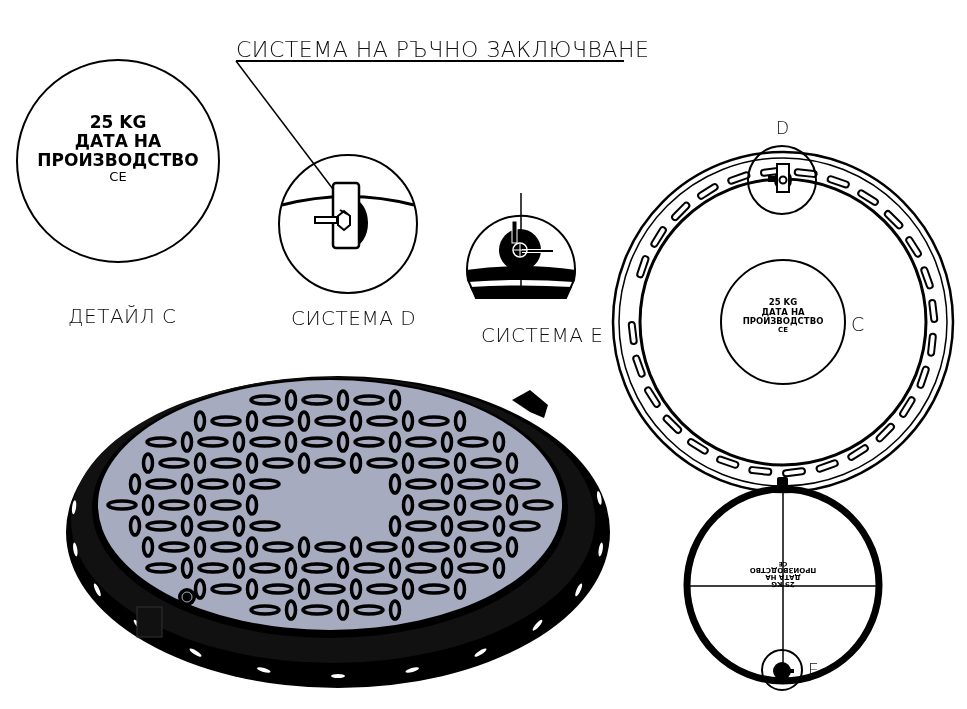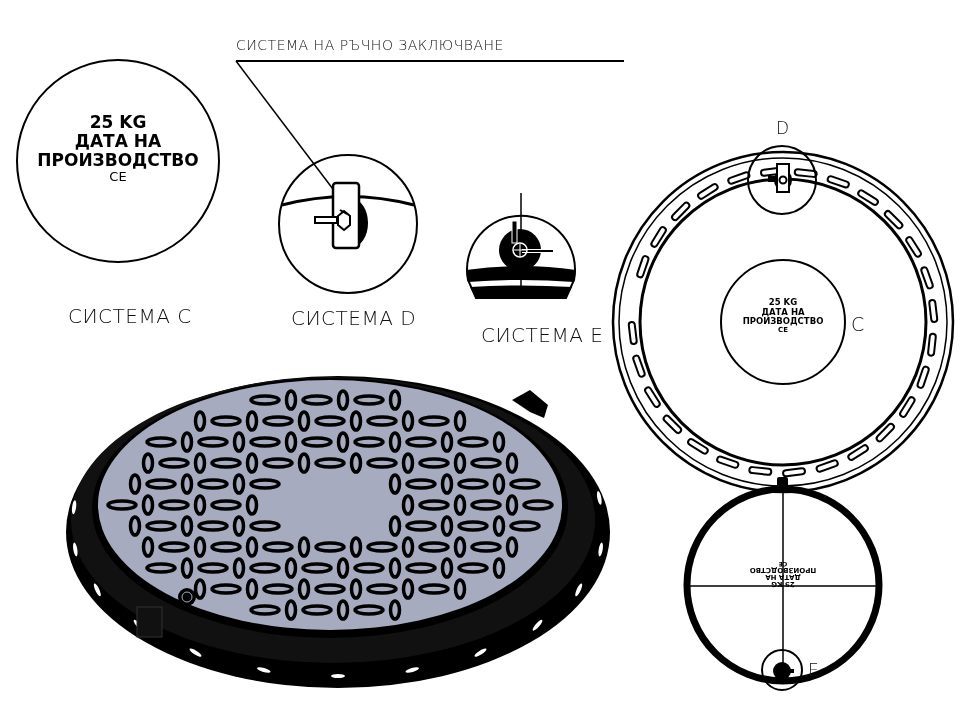--- a/index.html
+++ b/index.html
@@ -2,21 +2,21 @@
 <html><head>
 <meta charset="utf-8">
 <style>
   html, body { margin: 0; padding: 0; background: #ffffff; }
   body { width: 967px; height: 709px; position: relative; overflow: hidden;
          font-family: "DejaVu Sans", sans-serif; color: #111; }
   .abs { position: absolute; }
   .thin-label { font-family: "DejaVu Sans", sans-serif; font-weight: 300; color: #111;
                 letter-spacing: 0.5px; white-space: nowrap; }
   .detail-label { font-size: 20px; }
-  .title-label { font-size: 14px; }
+  .title-label { font-size: 22px; }
   .bold-text { font-family: "DejaVu Sans", sans-serif; font-weight: bold; text-align: center;
                line-height: 1.12; color: #000; white-space: nowrap; }
   svg { position: absolute; left: 0; top: 0; }
   .letter { font-family: "DejaVu Sans", sans-serif; font-weight: 300; white-space: nowrap; }
 </style>
 </head>
 <body>
 
 <svg width="967" height="709" viewBox="0 0 967 709">
 
@@ -266,21 +266,21 @@
 
 <div class="abs thin-label title-label" style="left:236px; top:37px;">СИСТЕМА НА РЪЧНО ЗАКЛЮЧВАНЕ</div>
 
 <div class="abs bold-text" style="left:28px; top:113px; width:180px; font-size:17px;">
   <div>25 KG</div>
   <div>ДАТА НА</div>
   <div>ПРОИЗВОДСТВО</div>
   <div style="font-size:13px; font-weight:normal;">CE</div>
 </div>
 
-<div class="abs thin-label detail-label" style="left:68px; top:304px;">СИСТЕМА C</div>
+<div class="abs thin-label detail-label" style="left:68px; top:304px;">ДЕТАЙЛ C</div>
 <div class="abs thin-label detail-label" style="left:291px; top:306px;">СИСТЕМА D</div>
 <div class="abs thin-label detail-label" style="left:481px; top:323px;">СИСТЕМА E</div>
 
 <div class="abs bold-text" style="left:723px; top:298px; width:120px; font-size:8.5px;">
   <div>25 KG</div>
   <div>ДАТА НА</div>
   <div>ПРОИЗВОДСТВО</div>
   <div style="font-size:7px;">CE</div>
 </div>
 

